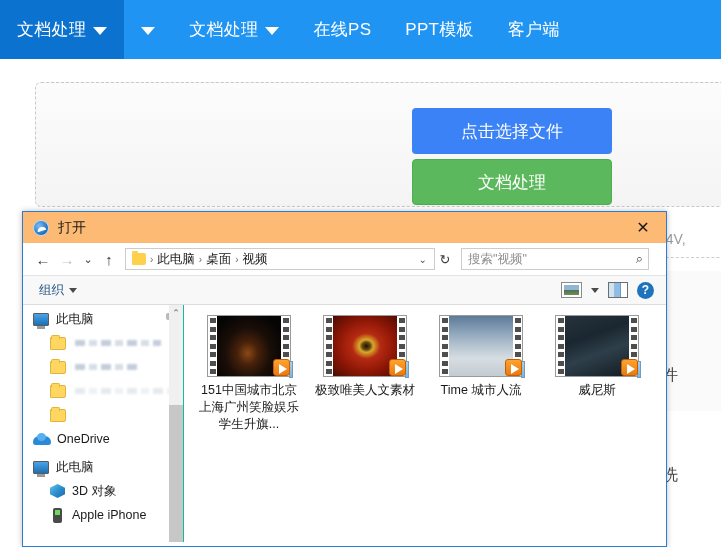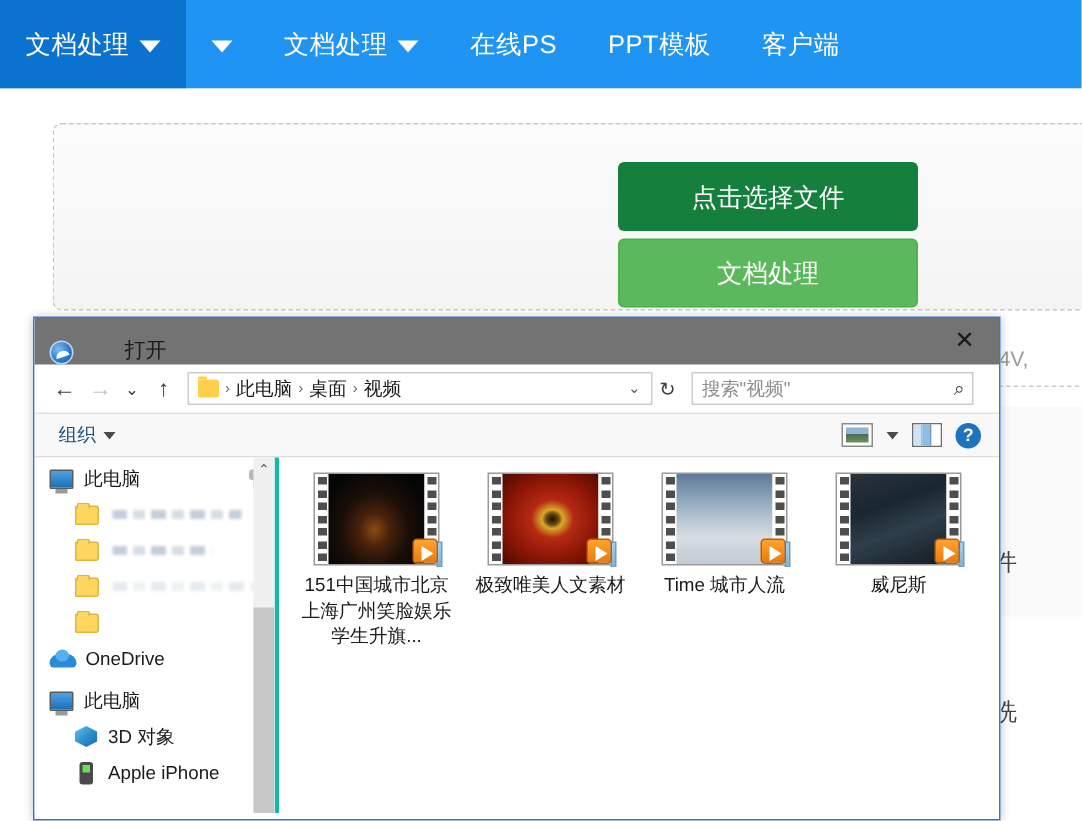--- a/index.html
+++ b/index.html
@@ -45,21 +45,21 @@
   #dropzone {
     position: absolute; left: 35px; top: 23px;
     width: 700px; height: 125px;
     border: 1px dashed #c8c8c8;
     border-radius: 6px;
     background: linear-gradient(#fcfcfc, #f4f4f4);
   }
   #btn-select {
     position: absolute; left: 412px; top: 49px;
     width: 200px; height: 46px;
-    background: #15803d;
+    background: #3b82f6;
     border: none; border-radius: 4px;
     color: #fff; font-size: 17px;
     font-family: "Liberation Sans", sans-serif;
     cursor: pointer;
   }
   #btn-compress {
     position: absolute; left: 412px; top: 100px;
     width: 200px; height: 46px;
     background: #5cb85c;
     border: 1px solid #4cae4c; border-radius: 4px;
@@ -95,22 +95,22 @@
     position: absolute; left: 22px; top: 211px;
     width: 645px; height: 336px;
     background: #ffffff;
     border: 1px solid #2b7cd3;
     box-shadow: 0 0 6px rgba(0,0,0,.25);
     overflow: hidden;
   }
   #dlg-titlebar {
     position: relative;
     height: 31px;
-    background: #737373;
-    display: flex; align-items: flex-end; gap: 25px;
+    background: #fdba74;
+    display: flex; align-items: center;
   }
   #dlg-icon {
     width: 16px; height: 16px; margin-left: 10px;
     border-radius: 50%;
     background: radial-gradient(circle at 35% 35%, #7fbdf0, #1a6fc4 70%);
     border: 1px solid #b9d7ef;
     position: relative;
   }
   #dlg-icon::after {
     content: "";
@@ -339,21 +339,21 @@
     font-size: 9px; color: #5a5a5a; cursor: pointer;
   }
   #side-scroll-thumb {
     position: absolute; left: 0; top: 100px;
     width: 14px; height: 137px;
     background: #c7c7c7; cursor: pointer;
   }
   #dlg-filelist {
     flex: 1; height: 100%;
     background: #ffffff;
-    border-left: 3px solid #14b8a6;
+    border-left: 1px solid #14b8a6;
     padding: 8px 4px 0 10px;
     display: flex; flex-wrap: wrap;
     align-content: flex-start;
     gap: 2px 6px;
     overflow: hidden;
   }
   .file-item {
     width: 110px;
     display: flex; flex-direction: column; align-items: center;
     cursor: pointer; padding-top: 2px;

